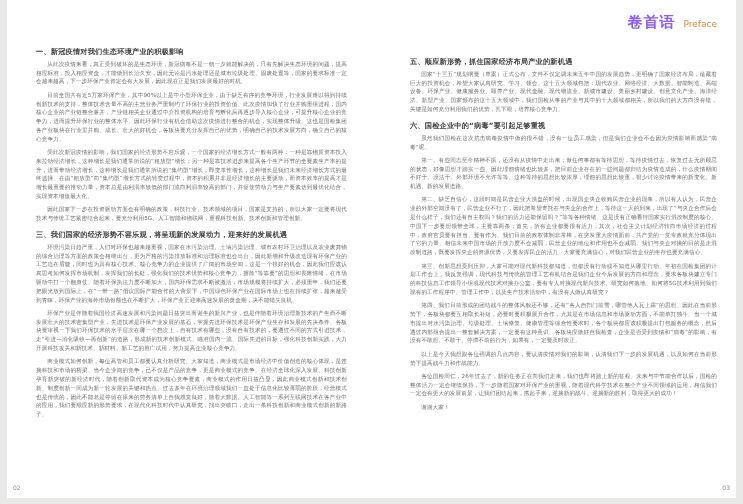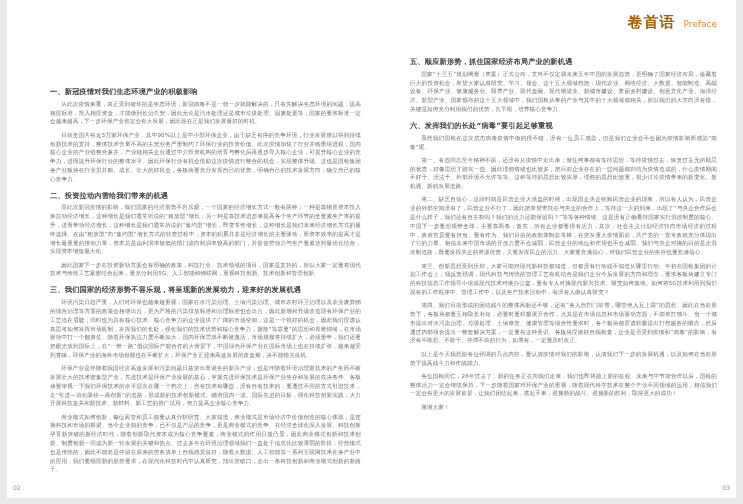--- a/index.html
+++ b/index.html
@@ -9,21 +9,21 @@
     font-family:"DejaVu Sans","Liberation Sans",sans-serif;
     overflow:hidden;position:relative;
   }
   .spread{
     position:absolute;left:7px;right:7px;top:0;bottom:6px;
     background:#ffffff;
   }
   .page{
     position:absolute;top:0;bottom:0;width:311px;
   }
-  .page-left{left:43px;margin-top:40px;}
+  .page-left{left:29px;}
   .page-right{left:399px;}
   .masthead{
     position:absolute;top:12px;right:0;
     text-align:right;white-space:nowrap;
   }
   .masthead .zh{
     font-size:15px;font-weight:bold;letter-spacing:1px;
   }
   .masthead .en{
     font-size:9px;margin-left:8px;
@@ -51,45 +51,44 @@
 
 <div class="spread">
 
   <div class="page page-left">
     <div class="content-left">
 
       <h3 class="sec">一、新冠疫情对我们生态环境产业的积极影响</h3>
       <p class="body">从此次疫情来看，真正受到破坏的是生态环境，新冠病毒不是一朝一夕就能解决的，只有先解决生态环境的问题，提高相应标准，投入相应资金，才能做到长治久安，因此无论是污水处理还是城市垃圾处理、固废处置等，国家的要求标准一定会越来越高，下一步环保产业肯定会有大发展，因此现在正是我们发展最好的时机。</p>
       <p class="body">目前全国共有近5万家环保产业，其中90%以上是中小型环保企业，由于缺乏有序的竞争环境，行业发展难以得到持续创新技术的支持，整体技术含量不高的主营业务严重制约了环保行业的投资价值。此次疫情加快了行业并购重组进程，国内核心企业的产业链整合兼并，产业链相关企业通过中介投资机构的培育与孵化后再逐步导入核心企业，可提升核心企业的竞争力，进而提升环保行业的整体水平。因此环保行业有机会借助这次疫情进行整合的机会，实现整体升级。这也是国检集团各产业板块在行业里并购、成长、壮大的好机会，各板块要充分发挥自己的优势，明确自己的技术发展方向，确立自己的核心竞争力。</p>
 
-      <h3 class="sec">二、投资拉动内需给我们带来的机遇</h3>
       <p class="body">受此次新冠疫情的影响，我们国家的经济形势不容乐观，一个国家的经济增长方式一般有两种：一种是靠物质资本投入来拉动经济增长，这种增长是我们通常所说的“粗放型”增长；另一种是靠技术进步来提高各个生产环节的全要素生产率的提升，进而带动经济增长，这种增长是我们通常所说的“集约型”增长，即变革性增长，这种增长是我们未来经济增长方式的最终选择。在由“粗放型”向“集约型”增长方式的转变过程中，资本的积累并非是经济增长的主要驱动，而资本效率的提高才是增长最重要的推动力量，资本总是由利润率较低的部门流向利润率较高的部门，并促使劳动力与生产要素达到最优化结合，实现资本增值最大化。</p>
       <p class="body">因此国家下一步在投资驱动方面会有明确的政策，科技行业、技术领域的项目，国家是支持的，所以大家一定要将现代技术与传统工艺紧密结合起来，要充分利用5G、人工智能和物联网，重视科技创新、技术创新和管理创新。</p>
 
       <h3 class="sec">三、我们国家的经济形势不容乐观，将呈现新的发展动力，迎来好的发展机遇</h3>
       <p class="body">环境污染日趋严重，人们对环保也越来越重视，国家在水污染治理、土壤污染治理、城市农村环卫治理以及农业废弃物的综合治理等方面的政策会相继出台，更为严格的污染排放标准和治理标准也会出台，因此新增和升级改造现有环保产业的工艺迫在眉睫，同时也为具有核心技术、核心竞争力的企业提供了广阔的市场空间，这是一个很好的机会，因此我们应该认真思考如何发挥市场机制，发挥我们的长处，强化我们的技术优势和核心竞争力，摒除“等靠要”的思想和畏难情绪，在市场驱动中打一个翻身仗。随着环保执法力度不断加大，国内环保需求不断被激活，市场规模将持续扩大，必须重申，我们还要把眼光放到国际上，在“一带一路”倡议国际产能合作的大背景下，中国绿色环保产业在国际市场上也在持续扩张，越来越受到青睐，环保产业的海外市场份额也在不断扩大，环保产业正迎来高速发展的黄金期，决不能错失良机。</p>
 
       <p class="body">环保产业是伴随着我国经济高速发展和污染问题日益突出而诞生的新兴产业，也是伴随着环境治理新技术的产生而不断发展壮大的技术密集型产业，先进技术是环保产业发展的基石，掌握先进环保技术是环保产业生存和发展的先决条件。各板块要审视一下我们环保技术的水平层次在哪一个档次上，自有技术有哪些，没有自有技术的，要通过不同的方式引进技术，走“引进—消化吸收—再创新”的道路，形成新的技术创新模式。瞄准国内一流、国际先进的目标，强化科技创新实践，大力开展科技攻关和新技术、新材料、新工艺的推广试用，努力提高企业核心竞争力。</p>
       <p class="body">商业模式如何创新，每位高管和员工都要认真分析研究。大家知道，商业模式是市场经济中价值创造的核心体现，是连接科技和市场的桥梁。当今企业间的竞争，已不仅是产品的竞争，更是商业模式的竞争。在经济全球化深入发展、科技创新孕育新突破的新经济时代，随着创新取代资本成为核心竞争要素，商业模式的作用日益凸显，因此商业模式创新和技术创新、制度创新一同成为新一轮发展的关键和热点。过去多年在环境治理领域我们一直处于信息化比较薄弱的阶段，经营模式也是传统的，因此不能老是停留在原来的劳务清单上自我感觉良好，随着大数据、人工智能等一系列互联网技术在各产业中的应用，我们要顺应新的形势要求，在现代化科技时代中认真研究，找出突破口，走出一条科技创新和商业模式创新的新路子。</p>
 
     </div>
   </div>
 
   <div class="page page-right">
 
     <div class="masthead">
-      <span class="zh" style="color: #a16207; text-align: right;">卷首语</span><span class="en" style="color: rgb(232, 135, 59);">Preface</span>
+      <span class="zh" style="color: #8b5cf6; text-align: right;">卷首语</span><span class="en" style="color: rgb(232, 135, 59);">Preface</span>
     </div>
 
     <div class="content-right">
 
       <h3 class="sec">五、顺应新形势，抓住国家经济布局产业的新机遇</h3>
       <p class="body">国家“十三五”规划纲要（草案）正式公布，文件不仅定调未来五年中国的发展趋势，更明确了国家经济布局，蕴藏着巨大的投资机会，希望大家认真研究、学习、领会。这十五大领域包括：现代农业、网络经济、大数据、智能制造、高端设备、环保产业、健康服务业、颐养产业、现代金融、现代物流业、新城市建设、美丽乡村建设、创意文化产业、海洋经济、新型产业。国家颁布的这十五大领域中，我们国检从事的产业与其中的十大领域都相关，所以我们的大方向没有错，关键是如何充分利用我们的优势，扎下根，培养核心竞争力。</p>
 
-      <h3 class="sec">六、发挥我们的长处“病毒”要引起足够重视</h3>
+      <h3 class="sec">六、国检企业中的“病毒”要引起足够重视</h3>
       <p class="body">虽然我们国检在这次抗击病毒疫情中做的很不错，没有一位员工感染，但是我们企业会不会因为疫情影响而感染“病毒”呢。</p>
       <p class="body">第一、有些同志至今精神不振，还没有从疫情中走出来；做任何事都有等待思想，等待疫情过去，恢复过去无所顾忌的状态，好像思想才踏实一些。因此埋怨情绪也比较多，把目前企业存在的一些问题都归结为疫情造成的，什么疫情期间不好干、没法干、外部环境不允许等等。这种等待的思想比较浓厚，埋怨的思想比较重，很少讨论疫情带来的新变化、新机遇、新的发展道路。</p>
       <p class="body">第二、缺乏自信心，这段时间是民营企业大洗盘的时候，出现国企央企收购民营企业的现象，所以有人认为，民营企业的外部空间没有了，民营企业不行了，因此把希望寄托在与央企的合作上，等待这一天的到来，出现了“与央企合作后会是什么样子，我们还有自主权吗？我们的活力还能保留吗？”等等各种情绪。这是没有正确看待国家实行混改制度的核心。中国下一步要想领带全球，主要靠两条；首先，所有企业都要很有活力；其次，社会主义计划经济转向市场经济的过程中，政府官员要有担当、要有作为。我们目前的政权体制非常棒，在突发重大疫情面前，共产党的一党专政就充分体现出了它的力量。相信未来中国市场的开放力度不会减弱，民营企业的地位和作用也不会减弱。我们与央企对接的目的是走混改制道路，既要发挥央企的资源优势，又要发挥民企的活力。大家要充满信心，对我们民营企业的生存也要充满信心。</p>
       <p class="body">第三、创新思想受到压抑，大家可能对现代新科技都知道，但都没有行动或不知道从哪里行动。年初在国检集团的计划工作会上，我反复强调，现代科技与传统的管理工艺有机结合是我们企业今后发展的方向和理念，要求各板块建立专门的科技信息工作领导小组或现代技术对接办公室，要有专人对接现代新兴技术、研究如何落地、如何将5G技术利用到我们现有的工作程序中、管理工作中，以及生产技术活动中，有没有人做认真研究？</p>
       <p class="body">第四、我们目前形成的团结战斗的整体风貌还不够，还有“各人自扫门前雪，哪管他人瓦上霜”的思想。因此在当前形势下，各板块都要互相取长补短，必要时要积极展开合作，尤其是在市场信息和市场驱动方面，不能单打独斗。当一个城市提出对水污染治理、垃圾处理、土壤修复、健康管理等综合性要求时，各个板块都应该积极提出打包服务的概念，然后通过内部组合提出一整套解决方案，一定要有这种意识。各板块应做好自我检查，企业是否受到疫情和“病毒”的影响，有没有不敢想、不敢干、停滞不前的行为，如果有，一定要及时改正。</p>
       <p class="body">以上是今天我想跟各位强调的几点内容，要认清疫情对我们的影响，认清我们下一步的发展机遇，以及如何在当前形势下提高战斗力和作战能力。</p>
       <p class="body">各位国检同仁，26年过去了，新的任务正在向我们走来，我们也即将踏上新的征程。未来与中节能合作以后，国检的整体活力一定会继续保持，下一步随着国家对环保产业的重视，随着现代科学技术在整个产业不同领域的运用，相信我们一定会有更大的发展前景，让我们团结起来，携起手来，迎接新的战斗、迎接新的胜利，取得更大的成功！</p>
       <p class="body">谢谢大家！</p>
 
     </div>

